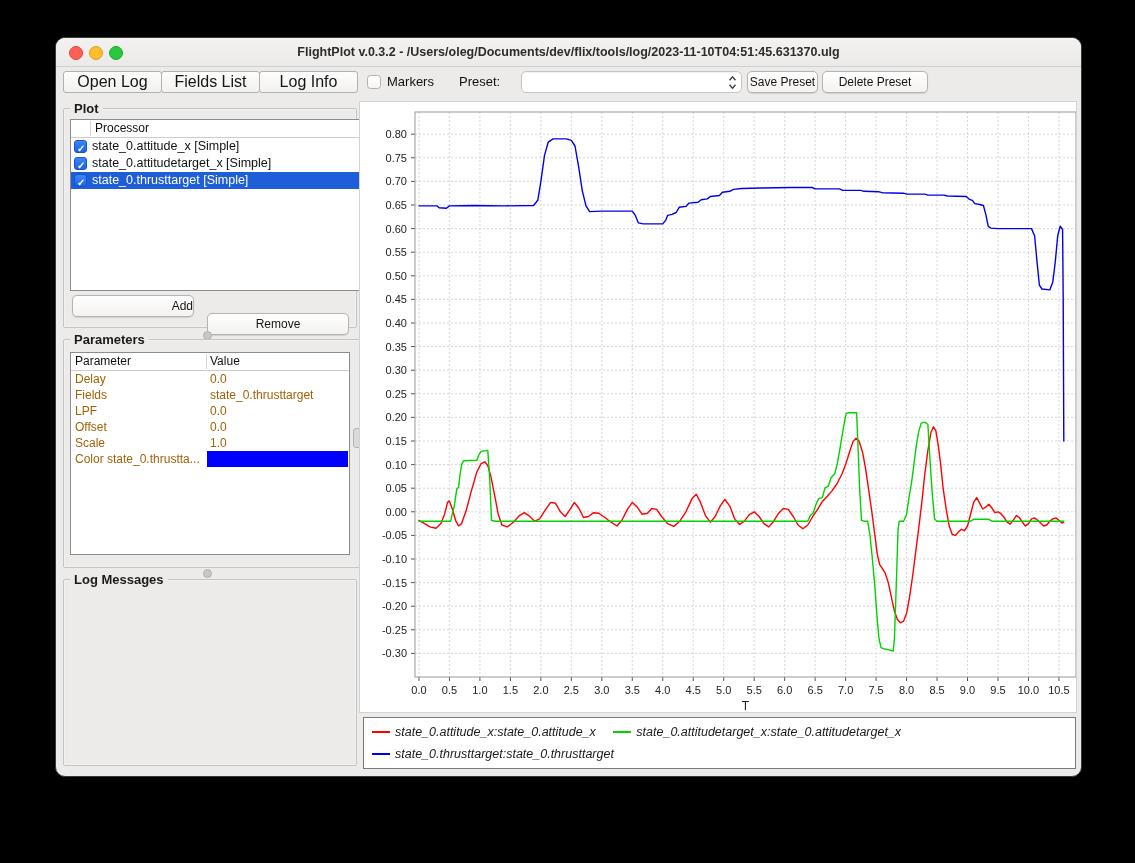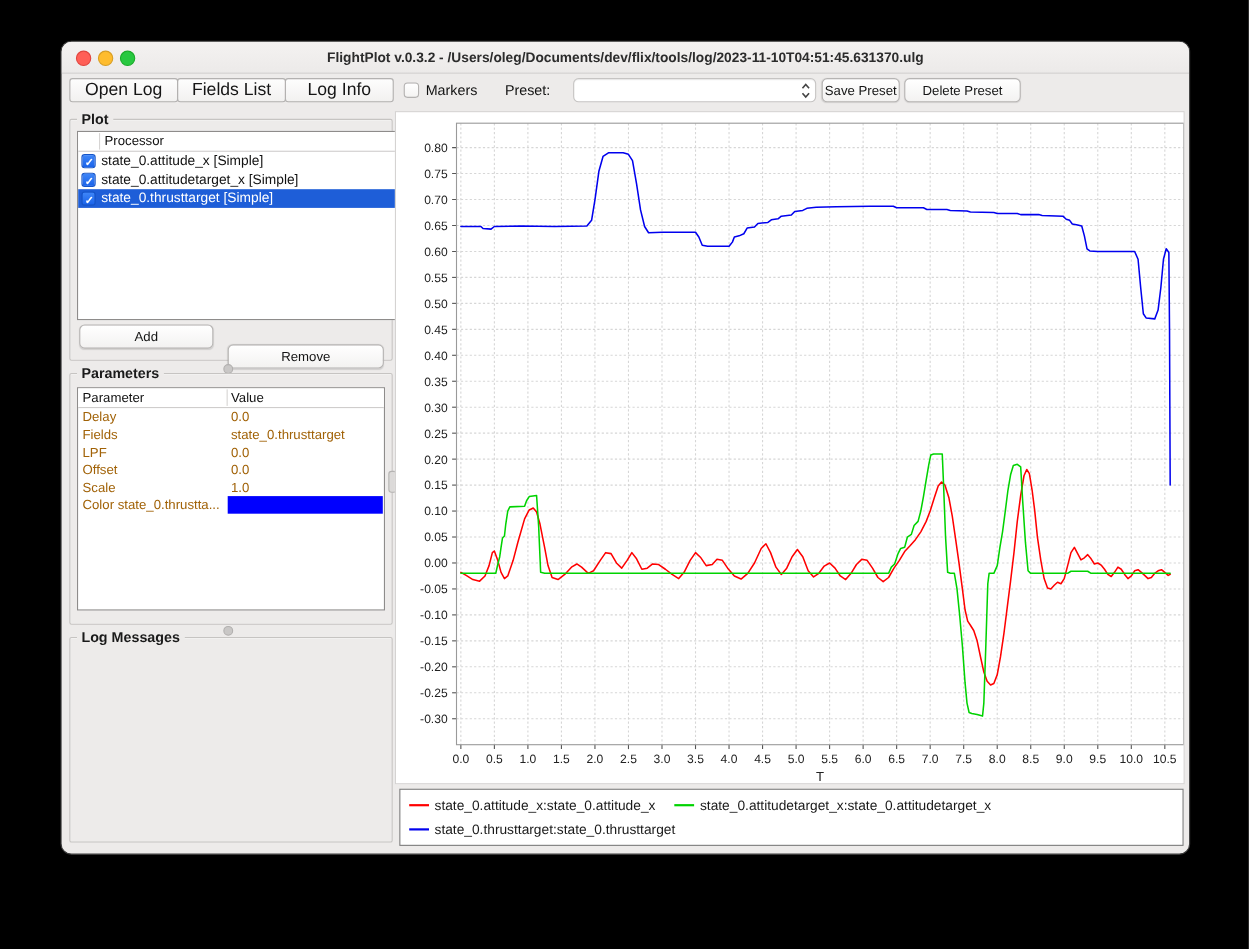--- a/index.html
+++ b/index.html
@@ -52,21 +52,21 @@
   .splitter-dot{position:absolute;width:7px;height:7px;border-radius:50%;background:#c9c7c6;border:1px solid #b2b0af;}
   .v-splitter-handle{position:absolute;left:297px;top:390px;width:6px;height:18px;border-radius:3px;
     background:#dcdad9;border:1px solid #b5b3b2;}
   .hscroll{position:absolute;left:1px;right:1px;bottom:1px;height:13px;background:#fafafa;border-top:1px solid #e4e2e1;}
   .hthumb{position:absolute;left:2px;top:2px;width:148px;height:9px;border-radius:5px;background:#c0bebd;}
   
   .chart-panel{position:absolute;left:303px;top:63px;width:718px;height:612px;background:#fff;
     border:1px solid #d5d3d2;box-sizing:border-box;}
   .legend-box{position:absolute;left:307px;top:679px;width:713px;height:52px;box-sizing:border-box;
     background:#fff;border:1px solid #7a7a7a;padding:3px 8px;font-size:12.5px;color:#1a1a1a;}
-  .legend-row{height:22px;line-height:22px;white-space:nowrap;}
+  .legend-row{height:22px;line-height:22px;white-space:nowrap;font-style:italic;}
   .legend-item{display:inline-block;margin-right:14px;}
   .legend-swatch{display:inline-block;width:18px;height:2px;vertical-align:middle;margin-right:5px;margin-top:-2px;}
 </style>
 </head>
 <body>
 
 <div class="screen">
   <div class="window">
 
     <div class="titlebar">
@@ -109,27 +109,27 @@
         </div>
         <div class="list-row">
           <span class="cb checked"></span>
           <span class="row-label">state_0.attitudetarget_x [Simple]</span>
         </div>
         <div class="list-row selected">
           <span class="cb checked"></span>
           <span class="row-label">state_0.thrusttarget [Simple]</span>
         </div>
       </div>
-      <button class="mac-btn" style="left:8px;top:186px;width:122px;">Add</button>
+      <button class="mac-btn" style="left:8px;top:186px;width:122px;text-align:right;">Add</button>
       <button class="mac-btn" style="left:143px;top:186px;width:142px;margin-top:18px;">Remove</button>
     </div>
 
     <div class="splitter-dot" style="left:147px;top:293px;"></div>
 
-    <div class="group" style="top:301px;height:227px;">
+    <div class="group" style="top:301px;height:227px;padding-left:44px;">
       <span class="group-title">Parameters</span>
       <div class="panel-table" style="left:6px;top:12px;width:280px;height:203px;">
         <div class="tbl-header">
           <div class="hcell" style="left:4px;">Parameter</div>
           <div class="hsep" style="left:135px;"></div>
           <div class="hcell" style="left:139px;">Value</div>
         </div>
         <div class="param-row">
           <span class="pcell-name">Delay</span>
           <span class="pcell-value">0.0</span>

